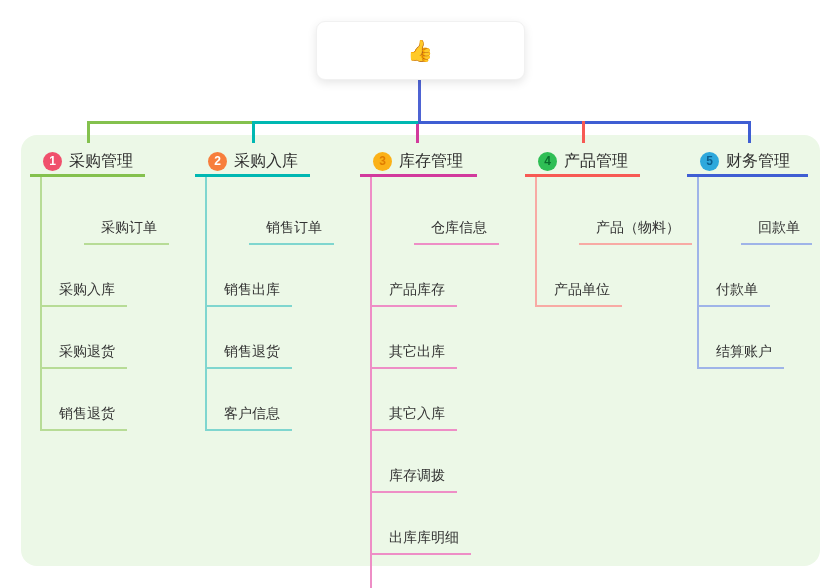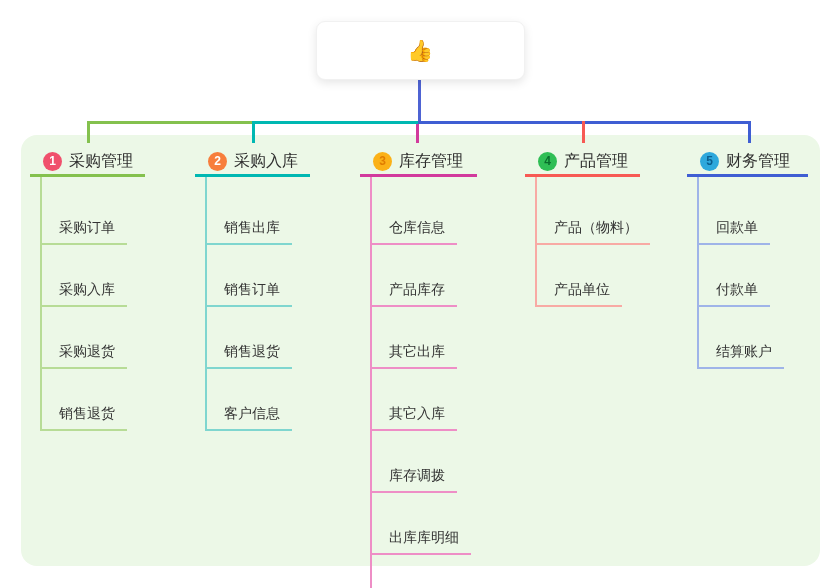--- a/index.html
+++ b/index.html
@@ -34,21 +34,21 @@
     margin-left:13px;flex:0 0 auto;
     display:flex;align-items:center;justify-content:center;
     font-size:12px;font-weight:bold;line-height:1;
   }
   .branch-title{font-size:16px;color:#2f2f2f;white-space:nowrap;}
   .children{
     margin-left:10px;
     border-left:2px solid #000;
   }
   .child{height:62px;display:flex;align-items:flex-end;}
-  .child:first-child{height:68px;}
+  .child:first-child{height:68px;padding-left:42px;}
   .child-label{
     display:inline-block;white-space:nowrap;
     font-size:14px;color:#333333;
     padding:0 12px 6px 17px;
     border-bottom:2px solid #000;
   }
 </style>
 </head>
 <body>
 
@@ -91,24 +91,24 @@
           </div>
         </div>
       </div>
       <div class="branch" style="left: 195px; width: 115px;">
         <div class="branch-header" style="border-bottom-color: rgb(0, 184, 178);">
           <span class="badge" style="background: rgb(247, 126, 60); color: rgb(255, 255, 255);">2</span>
           <span class="branch-title">采购入库</span>
         </div>
         <div class="children" style="border-left-color: rgb(127, 214, 207);">
           <div class="child">
-            <span class="child-label" style="border-bottom-color: rgb(127, 214, 207);">销售出库</span>
+            <span class="child-label" style="border-bottom-color: rgb(127, 214, 207);">销售订单</span>
           </div>
           <div class="child">
-            <span class="child-label" style="border-bottom-color: rgb(127, 214, 207);">销售订单</span>
+            <span class="child-label" style="border-bottom-color: rgb(127, 214, 207);">销售出库</span>
           </div>
           <div class="child">
             <span class="child-label" style="border-bottom-color: rgb(127, 214, 207);">销售退货</span>
           </div>
           <div class="child">
             <span class="child-label" style="border-bottom-color: rgb(127, 214, 207);">客户信息</span>
           </div>
         </div>
       </div>
       <div class="branch" style="left: 360px; width: 117px;">

